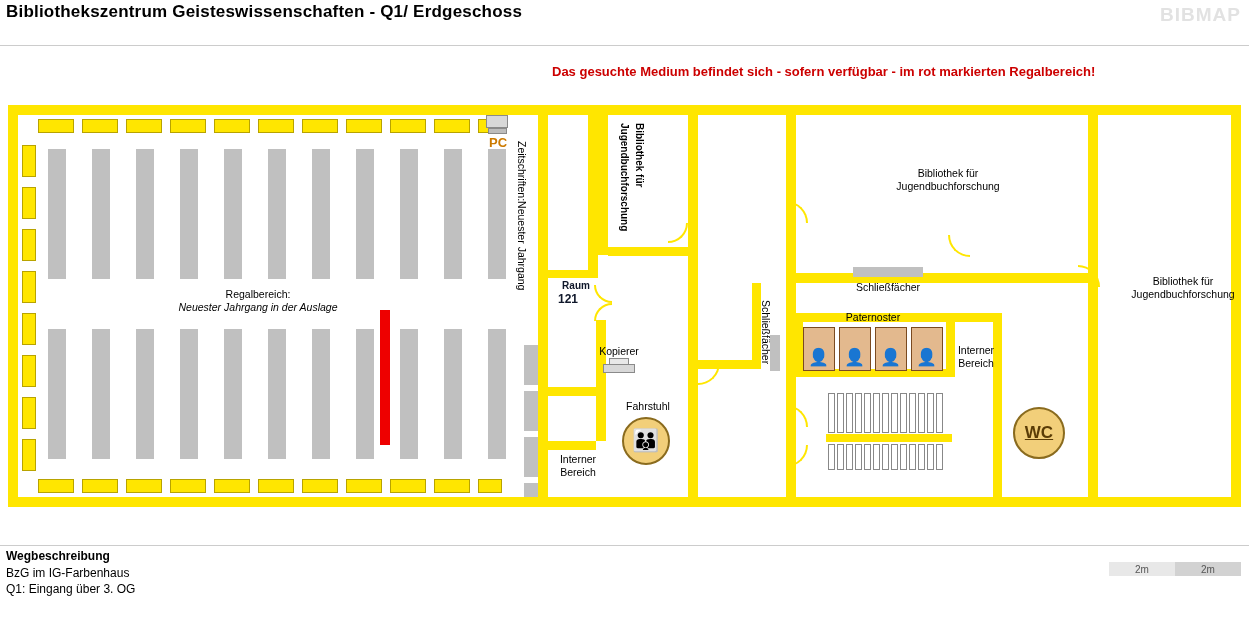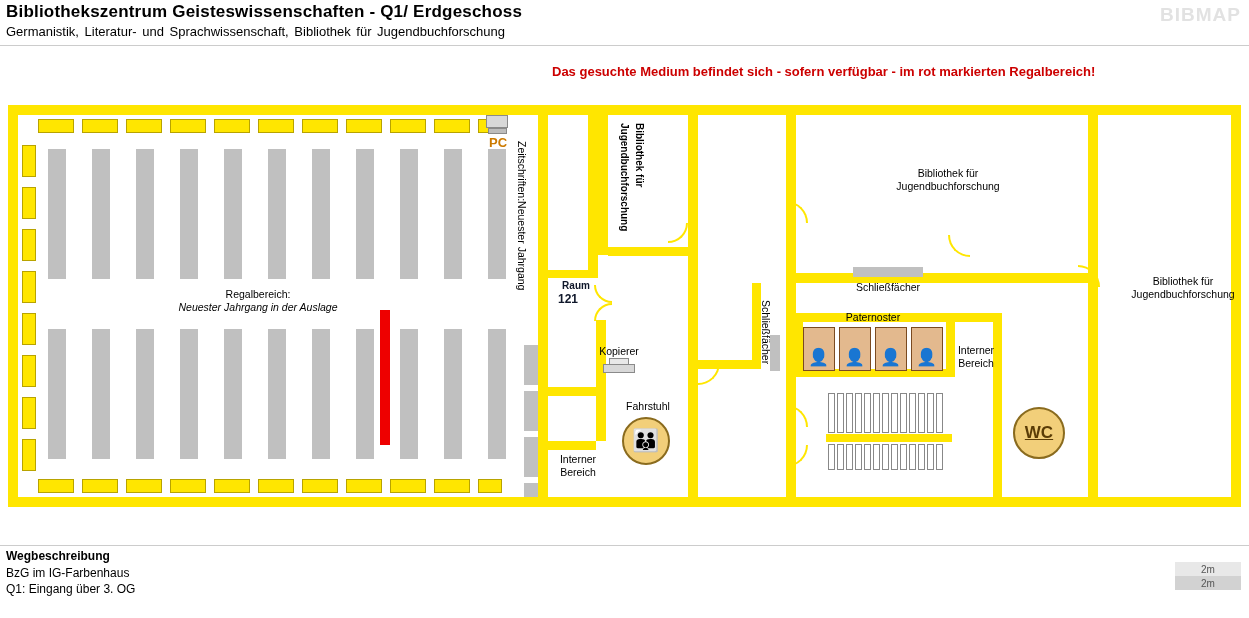--- a/index.html
+++ b/index.html
@@ -78,36 +78,35 @@
   
   .lockers { position: absolute; display: flex; gap: 2px; }
   .lockers .lk { width: 7px; background: #ffffff; border: 1px solid #888; }
 
   
   #footrule { position: absolute; left: 0; top: 545px; width: 1249px; height: 1px; background: #cccccc; }
   #footer { position: absolute; left: 6px; top: 549px; }
   #f1 { font-size: 12px; font-weight: bold; color: #000; }
   #f2 { font-size: 12px; color: #000; margin-top: 3px; }
   #f3 { font-size: 12px; color: #000; margin-top: 2px; }
-  #scale { position: absolute; right: 8px; top: 562px; display: flex; flex-direction: column; }
+  #scale { position: absolute; right: 8px; top: 562px; display: flex; }
   .scaleseg {
     width: 66px; height: 14px; font-size: 10px; color: #555;
     display: flex; align-items: center; justify-content: center;
   }
   .scaleseg.a { background: #e8e8e8; }
   .scaleseg.b { background: #d2d2d2; }
 </style>
 </head>
 <body>
 
 <div id="page">
 
   <div id="header">
     <div id="title">Bibliothekszentrum Geisteswissenschaften - Q1/ Erdgeschoss</div>
-    <div id="subtitle">Germanistik, Literatur- und Sprachwissenschaft, Bibliothek für Jugendbuchforschung</div>
     <div id="logo">BIBMAP</div>
     <div id="headrule"></div>
   </div>
 
   <div id="notice">Das gesuchte Medium befindet sich - sofern verfügbar -  im rot markierten Regalbereich!</div>
 
   <div id="map">
 
     <div class="wall" style="left:0;top:0;width:530px;height:10px;"></div>
     <div class="wall" style="left:0;top:392px;width:530px;height:10px;"></div>

